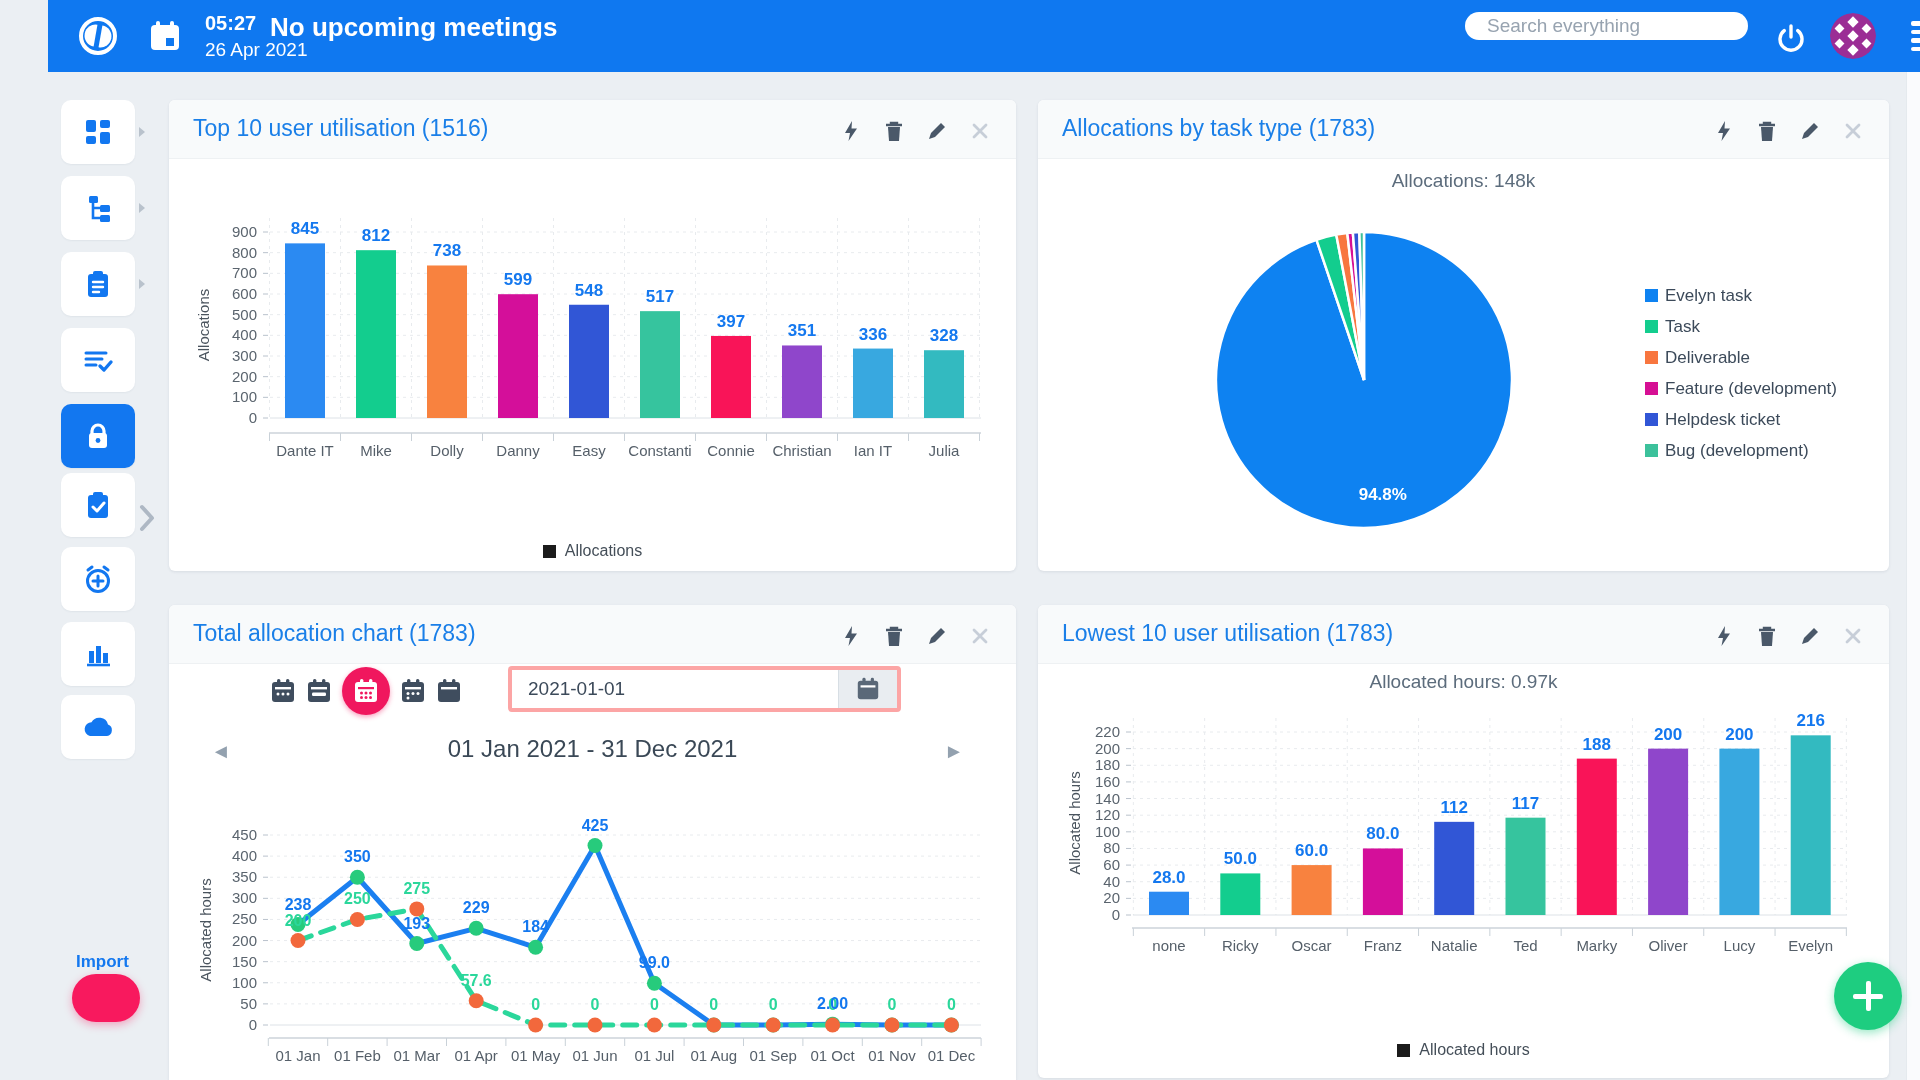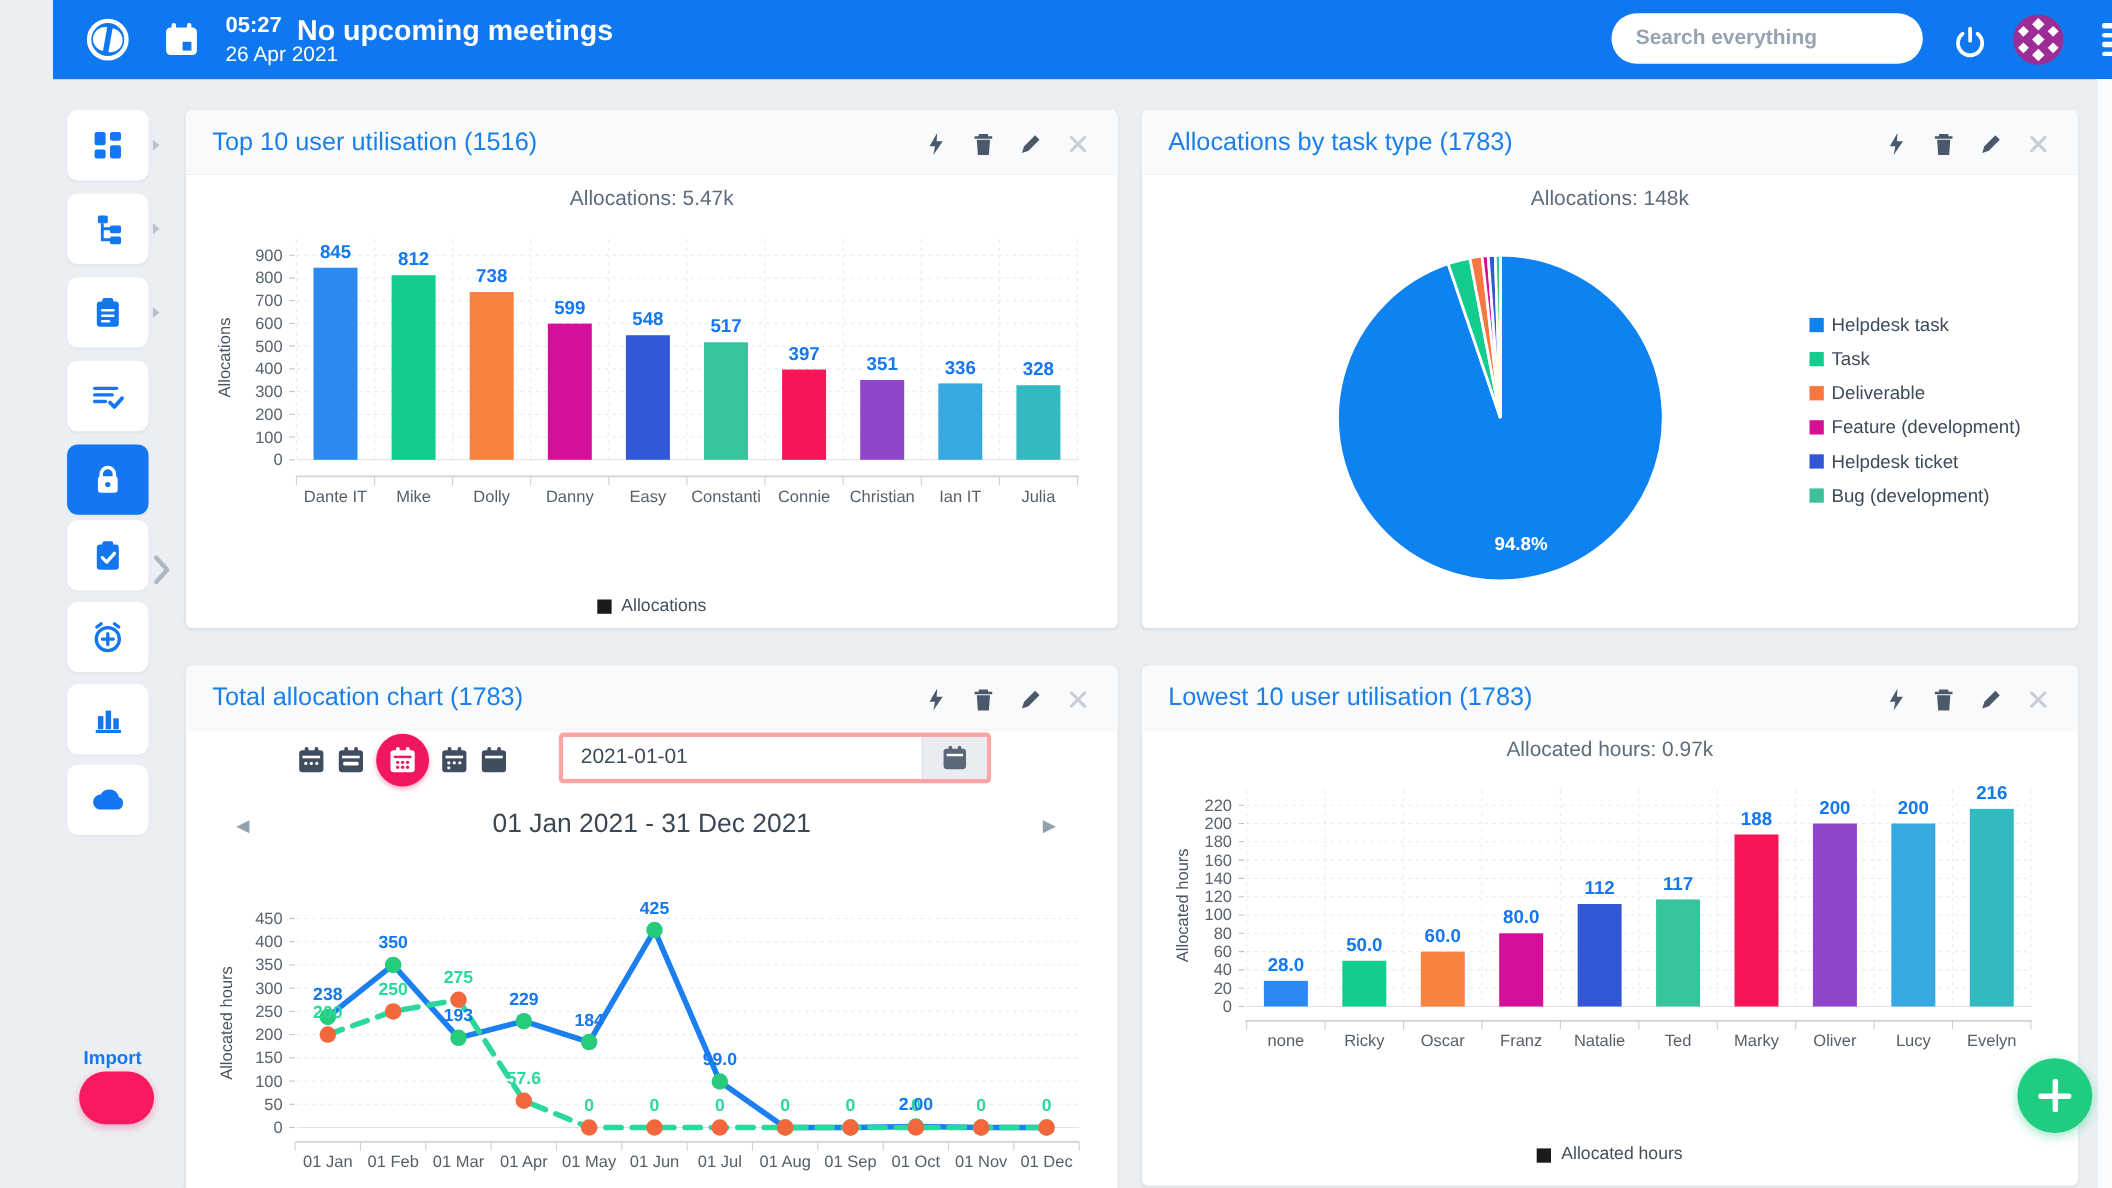--- a/index.html
+++ b/index.html
@@ -7,22 +7,22 @@
   .abs{position:absolute;}
   svg{font-family:"Liberation Sans",sans-serif;}
 
   
   #topbar{left:0;top:0;width:1920px;height:72px;background:#0f78f0;}
   #logo{left:28px;top:14px;width:44px;height:44px;}
   #hdr-cal{left:100px;top:19px;width:34px;height:34px;}
   #hdr-time{left:157px;top:12px;color:#fff;font-size:20px;font-weight:700;}
   #hdr-meet{left:222px;top:12px;color:#fff;font-size:26px;font-weight:700;}
   #hdr-date{left:157px;top:39px;color:#fff;font-size:19px;}
-  #search{left:1417px;top:12px;width:283px;height:46px;border:none;border-radius:23px;
-          padding:0 22px;font-size:19px;color:#3c4a5a;outline:none;box-sizing:border-box;font-weight:bold;}
+  #search{left:1417px;top:12px;width:283px;height:28px;border:none;border-radius:23px;
+          padding:0 22px;font-size:19px;color:#3c4a5a;outline:none;box-sizing:border-box;}
   #search::placeholder{color:#97a3b0;}
   #power-btn{left:1727px;top:22px;width:32px;height:32px;cursor:pointer;}
   #avatar{left:1782px;top:13px;width:46px;height:46px;border-radius:50%;overflow:hidden;cursor:pointer;}
   #burger{left:1863px;top:21px;width:37px;height:30px;cursor:pointer;display:flex;flex-direction:column;justify-content:space-between;}
   #burger i{display:block;height:4.5px;border-radius:2px;background:#fff;}
 
   
   .nav-box{left:13px;width:74px;height:64px;background:#fff;border-radius:10px;
            box-shadow:0 1px 2px rgba(40,60,90,.06);display:flex;align-items:center;justify-content:center;cursor:pointer;}
   .nav-box.active{background:#1277f0;}
@@ -354,21 +354,20 @@
           <path d="M4 6 H20 M9 6 V4 H15 V6" stroke="#4a5869" stroke-width="2.4"></path>
           <path d="M6 8 H18 L17 22 H7 Z" fill="#4a5869"></path>
         </svg>
       <svg class="act" viewBox="0 0 24 24">
           <path d="M4 20 L6 14 L16 4 L20 8 L10 18 Z" fill="#4a5869"></path>
         </svg>
       <svg class="act" viewBox="0 0 24 24">
           <path d="M6 6 L18 18 M18 6 L6 18" stroke="#c7ced8" stroke-width="2.8" stroke-linecap="round"></path>
         </svg>
     </div>
-    <div class="card-sub abs" style="top:70px">Allocations: 5.47k</div>
     <div class="legend abs" style="top:442px">
       <span class="sq"></span>
       <span class="lg-label">Allocations</span>
     </div>
   </div>
 
   <div id="card2" class="card abs">
     <svg id="svg-pie" class="abs" style="left:0;top:0" width="851" height="471">
         <path d="M326,280 L326.00,132.00 A148,148 0 1 1 278.50,139.83 Z" fill="#0e82f1" stroke="#fff" stroke-width="2.5"></path>
         <path d="M326,280 L278.50,139.83 A148,148 0 0 1 298.27,134.62 Z" fill="#13cd8e" stroke="#fff" stroke-width="2.5"></path>
@@ -392,21 +391,21 @@
           <path d="M4 20 L6 14 L16 4 L20 8 L10 18 Z" fill="#4a5869"></path>
         </svg>
       <svg class="act" viewBox="0 0 24 24">
           <path d="M6 6 L18 18 M18 6 L6 18" stroke="#c7ced8" stroke-width="2.8" stroke-linecap="round"></path>
         </svg>
     </div>
     <div class="card-sub abs" style="top:70px">Allocations: 148k</div>
     <div id="pie-legend" class="abs">
         <div class="pl-row">
           <span class="pl-sq" style="background: rgb(14, 130, 241);"></span>
-          <span class="pl-label">Helpdesk task</span>
+          <span class="pl-label">Evelyn task</span>
         </div>
         <div class="pl-row">
           <span class="pl-sq" style="background: rgb(19, 205, 142);"></span>
           <span class="pl-label">Task</span>
         </div>
         <div class="pl-row">
           <span class="pl-sq" style="background: rgb(248, 118, 63);"></span>
           <span class="pl-label">Deliverable</span>
         </div>
         <div class="pl-row">

